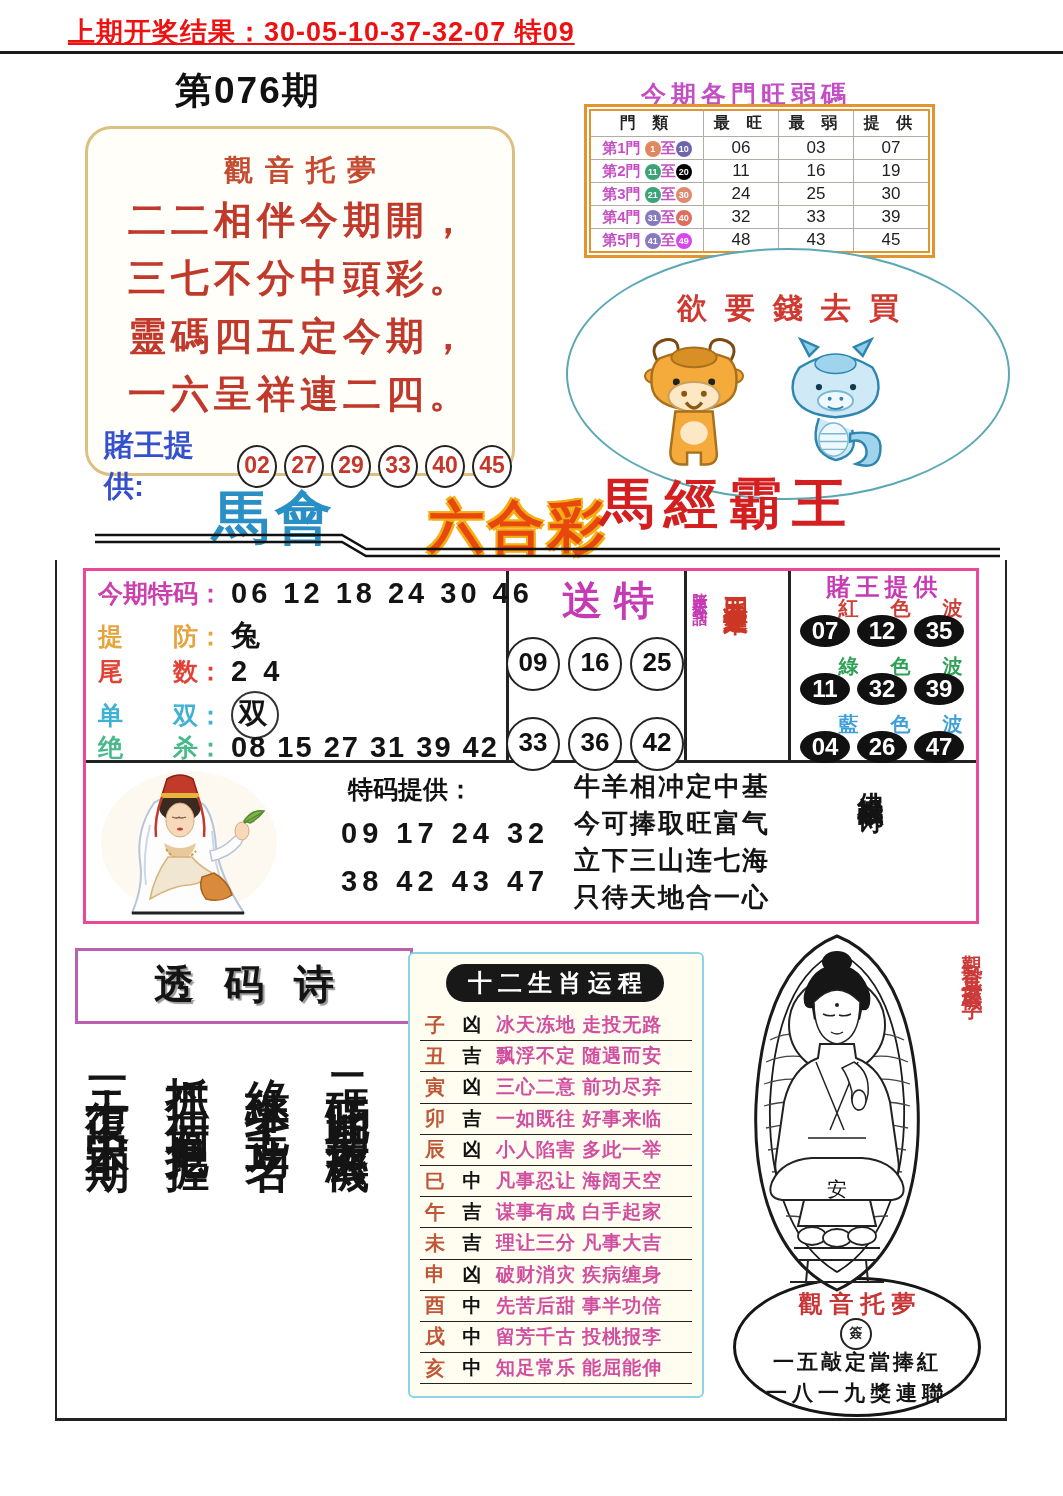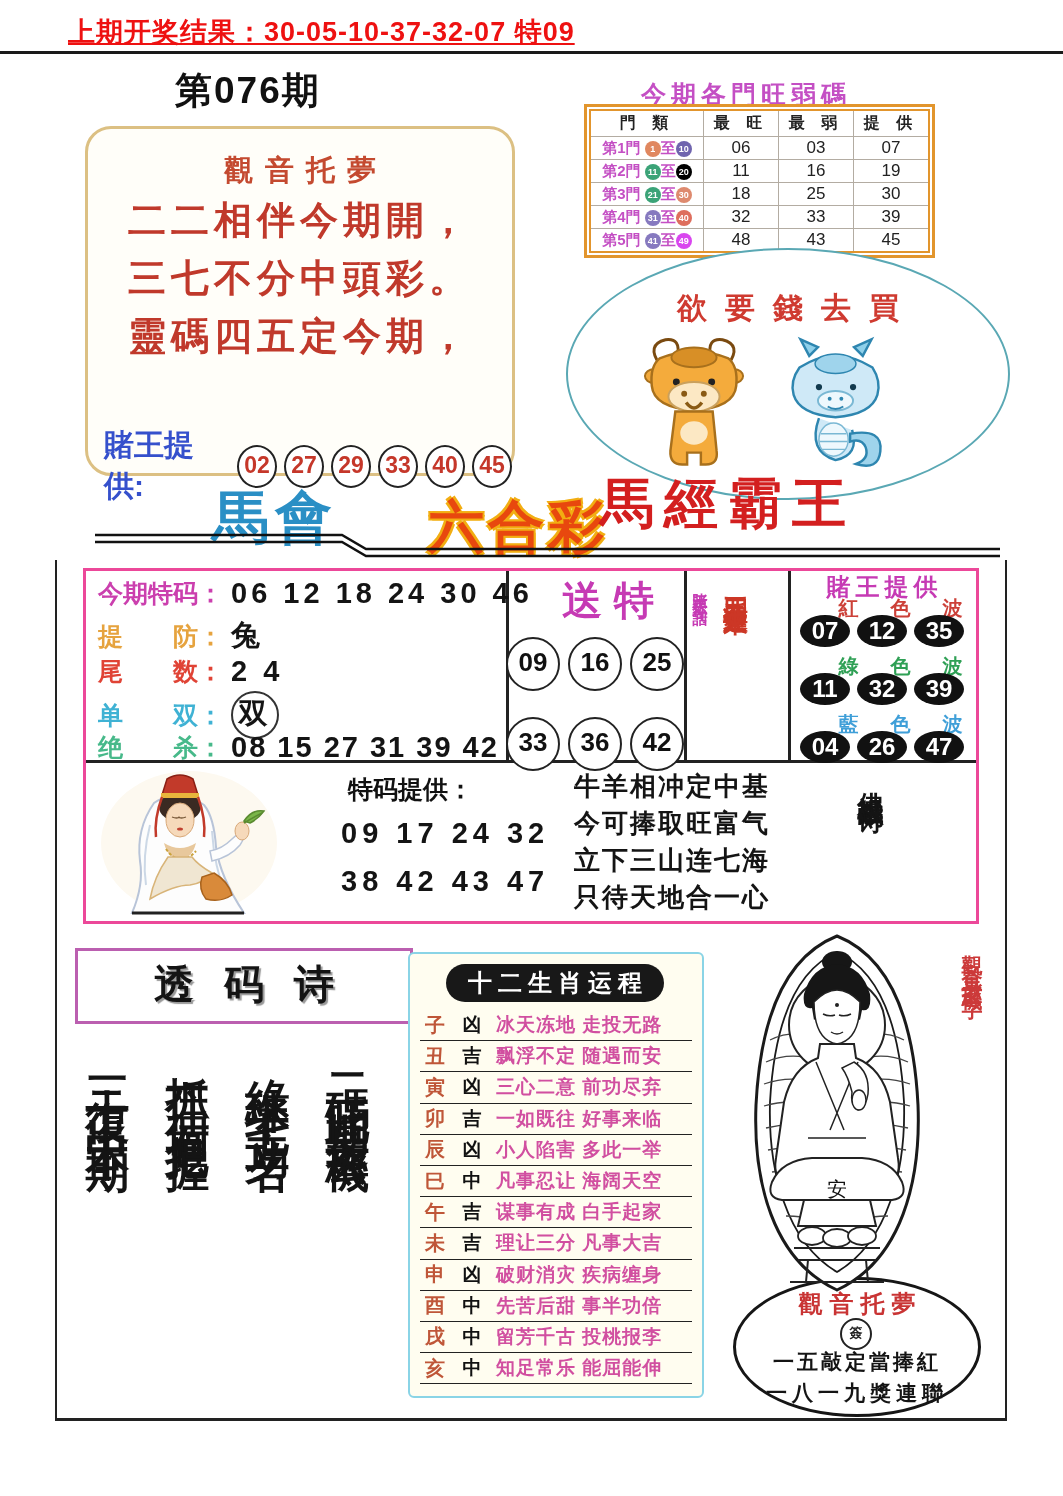--- a/index.html
+++ b/index.html
@@ -91,20 +91,21 @@
 
 <div class="abs" id="prev-result">上期开奖结果：30-05-10-37-32-07 特09</div>
 <div class="abs" id="hr-top"></div>
 <div class="abs" id="issue-no">第076期</div>
 
 <div class="abs" id="jieshi">
   <div class="abs jtitle">觀音托夢</div>
   <div class="abs jline" style="top:66px">二二相伴今期開，</div>
   <div class="abs jline" style="top:124px">三七不分中頭彩。</div>
   <div class="abs jline" style="top:182px">靈碼四五定今期，</div>
+  <div class="abs jline" style="top:240px">一六呈祥連二四。</div>
   <div class="abs jprov">
     <span class="plabel">賭王提供:</span>
     <span class="ncirc">02</span>
     <span class="ncirc">27</span>
     <span class="ncirc">29</span>
     <span class="ncirc">33</span>
     <span class="ncirc">40</span>
     <span class="ncirc">45</span>
   </div>
 </div>
@@ -126,21 +127,21 @@
           <td>07</td>
     </tr>
     <tr class="r1">
       <td class="men"><span>第2門</span> <span class="mc cf">11</span><span>至</span><span class="mc ct">20</span></td>
       <td>11</td>
           <td>16</td>
           <td>19</td>
     </tr>
     <tr class="r2">
       <td class="men"><span>第3門</span> <span class="mc cf">21</span><span>至</span><span class="mc ct">30</span></td>
-      <td>18</td>
+      <td>24</td>
           <td>25</td>
           <td>30</td>
     </tr>
     <tr class="r3">
       <td class="men"><span>第4門</span> <span class="mc cf">31</span><span>至</span><span class="mc ct">40</span></td>
       <td>32</td>
           <td>33</td>
           <td>39</td>
     </tr>
     <tr class="r4">

